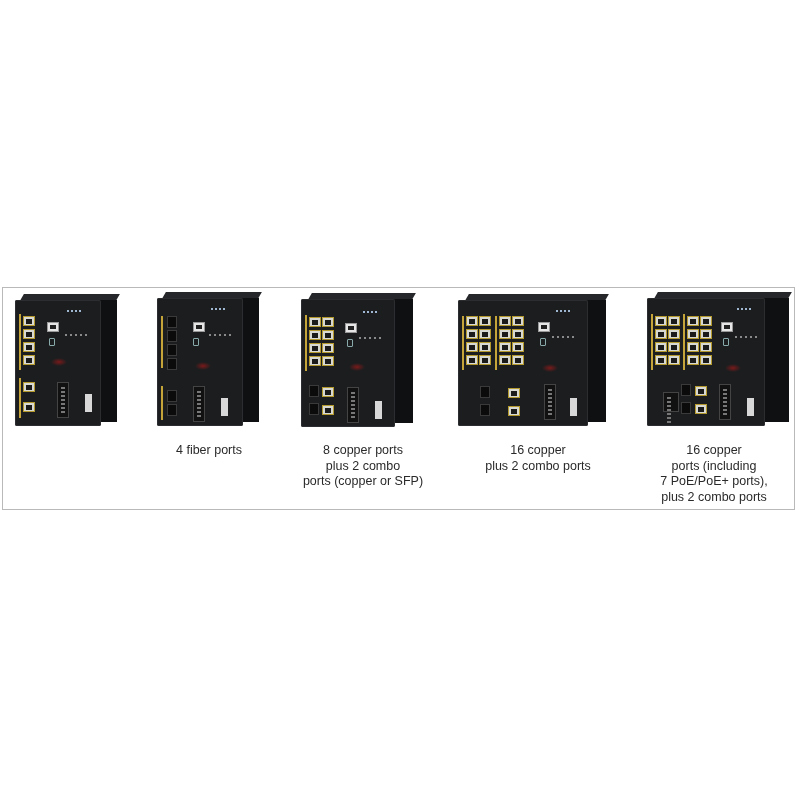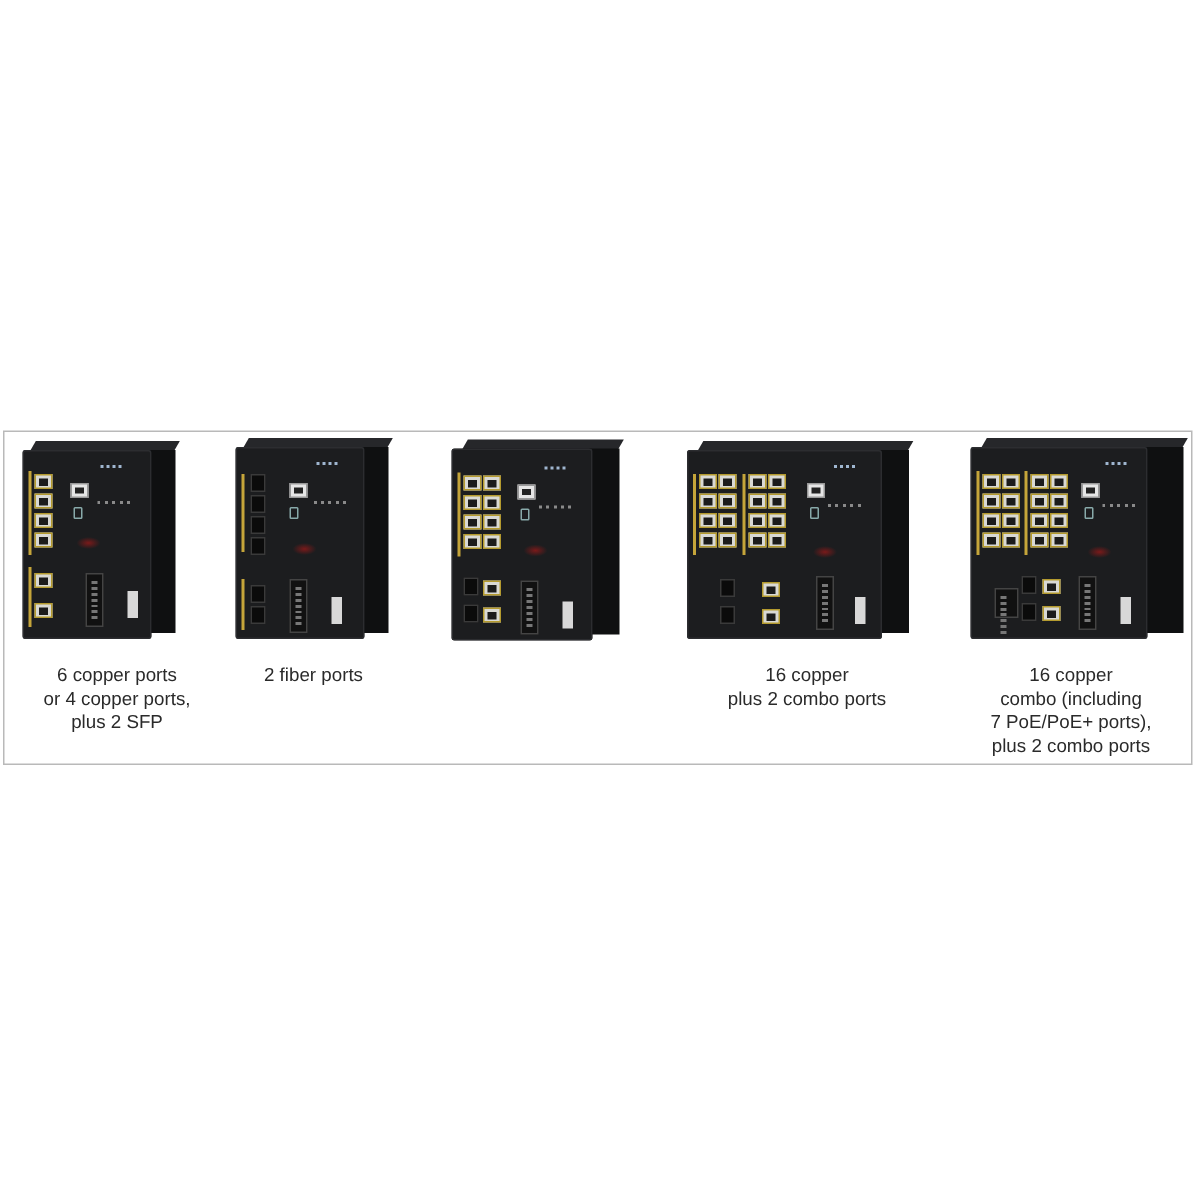--- a/index.html
+++ b/index.html
@@ -53,25 +53,20 @@
       <div class="rj" style="left:10px;top:88px;"></div>
       <div class="rj" style="left:10px;top:108px;"></div>
       <div class="console" style="left:34px;top:28px;"></div>
       <div class="usb" style="left:36px;top:44px;"></div>
       <div class="logo" style="left:54px;top:16px;"></div>
       <div class="led-row" style="left:52px;top:40px;width:22px;"></div>
       <div class="red-glow" style="left:38px;top:64px;"></div>
       <div class="terminal" style="left:44px;top:88px;"></div>
       <div class="label-strip" style="left:72px;top:100px;"></div>
     </div>
-    <div class="caption" style="left:0;top:155px;width:150px;">
-      <div>6 copper ports</div>
-      <div>or 4 copper ports,</div>
-      <div>plus 2 SFP</div>
-    </div>
   </div>
 
   <div class="product" style="left:150px;width:130px;height:222px;">
     <div class="device" style="left:2px;top:4px;width:106px;height:134px;">
       <div class="body-top" style="left:8px;top:0;width:96px;height:10px;transform:skewX(-30deg);"></div>
       <div class="body-side" style="left:86px;top:6px;width:18px;height:124px;"></div>
       <div class="body-front" style="left:2px;top:6px;width:86px;height:128px;"></div>
       <div class="goldbar" style="left:6px;top:24px;height:52px;"></div>
       <div class="sfp" style="left:12px;top:24px;"></div>
       <div class="sfp" style="left:12px;top:38px;"></div>
@@ -82,21 +77,21 @@
       <div class="sfp" style="left:12px;top:112px;"></div>
       <div class="console" style="left:38px;top:30px;"></div>
       <div class="usb" style="left:38px;top:46px;"></div>
       <div class="logo" style="left:56px;top:16px;"></div>
       <div class="led-row" style="left:54px;top:42px;width:22px;"></div>
       <div class="red-glow" style="left:40px;top:70px;"></div>
       <div class="terminal" style="left:38px;top:94px;"></div>
       <div class="label-strip" style="left:66px;top:106px;"></div>
     </div>
     <div class="caption" style="left:0;top:155px;width:112px;">
-      <div>2 fiber ports</div>
+      <div>4 fiber ports</div>
     </div>
   </div>
 
   <div class="product" style="left:280px;width:160px;height:222px;">
     <div class="device" style="left:16px;top:5px;width:116px;height:136px;">
       <div class="body-top" style="left:10px;top:0;width:104px;height:10px;transform:skewX(-30deg);"></div>
       <div class="body-side" style="left:94px;top:6px;width:20px;height:124px;"></div>
       <div class="body-front" style="left:2px;top:6px;width:94px;height:128px;"></div>
       <div class="goldbar" style="left:6px;top:22px;height:56px;"></div>
       <div class="rj" style="left:10px;top:24px;"></div>
@@ -111,20 +106,25 @@
         <div class="rj" style="left:23px;top:94px;"></div>
       <div class="sfp" style="left:10px;top:110px;"></div>
         <div class="rj" style="left:23px;top:112px;"></div>
       <div class="console" style="left:46px;top:30px;"></div>
       <div class="usb" style="left:48px;top:46px;"></div>
       <div class="logo" style="left:64px;top:18px;"></div>
       <div class="led-row" style="left:60px;top:44px;width:24px;"></div>
       <div class="red-glow" style="left:50px;top:70px;"></div>
       <div class="terminal" style="left:48px;top:94px;"></div>
       <div class="label-strip" style="left:76px;top:108px;"></div>
+    </div>
+    <div class="caption" style="left:0;top:155px;width:160px;">
+      <div>8 copper ports</div>
+      <div>plus 2 combo</div>
+      <div>ports (copper or SFP)</div>
     </div>
   </div>
 
   <div class="product" style="left:445px;width:180px;height:222px;">
     <div class="device" style="left:8px;top:6px;width:152px;height:134px;">
       <div class="body-top" style="left:10px;top:0;width:140px;height:10px;transform:skewX(-30deg);"></div>
       <div class="body-side" style="left:130px;top:6px;width:20px;height:122px;"></div>
       <div class="body-front" style="left:2px;top:6px;width:130px;height:126px;"></div>
       <div class="goldbar" style="left:6px;top:22px;height:54px;"></div>
       <div class="rj" style="left:10px;top:22px;"></div>
@@ -193,19 +193,19 @@
       <div class="console" style="left:76px;top:30px;"></div>
       <div class="usb" style="left:78px;top:46px;"></div>
       <div class="logo" style="left:92px;top:16px;"></div>
       <div class="led-row" style="left:90px;top:44px;width:22px;"></div>
       <div class="red-glow" style="left:80px;top:72px;"></div>
       <div class="terminal" style="left:74px;top:92px;"></div>
       <div class="label-strip" style="left:102px;top:106px;"></div>
     </div>
     <div class="caption" style="left:0;top:155px;width:162px;">
       <div>16 copper</div>
-      <div>combo (including</div>
+      <div>ports (including</div>
       <div>7 PoE/PoE+ ports),</div>
       <div>plus 2 combo ports</div>
     </div>
   </div>
 
 </div>
 
 </body></html>

